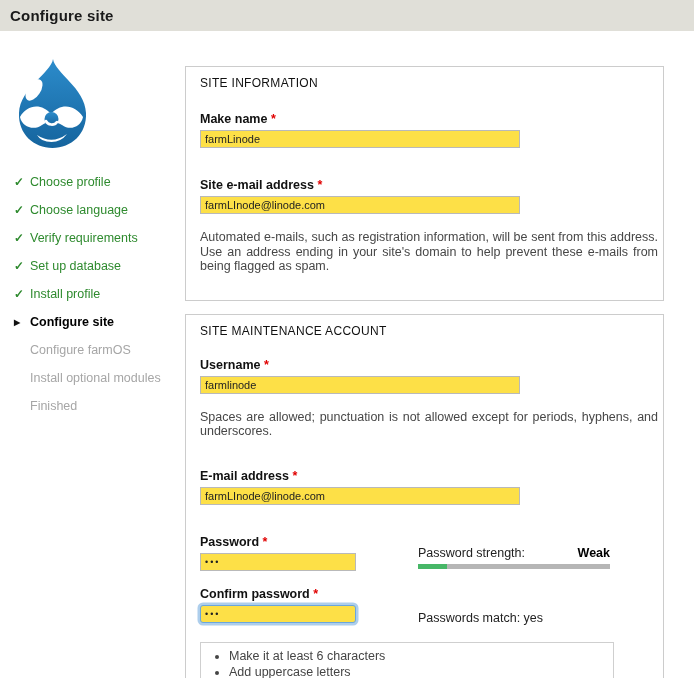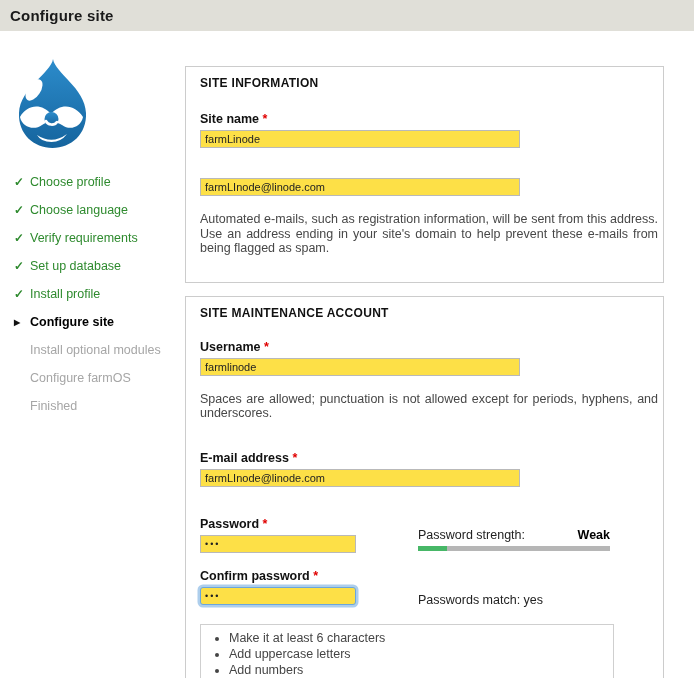--- a/index.html
+++ b/index.html
@@ -28,21 +28,21 @@
   .step.active .ico{font-size:8px;position:relative;top:-1px;color:#111;}
   .step.pending{color:#a6a6a6;}
   
   .main{padding-top:35px;}
   .fieldset{
     border:1px solid #cccccc;width:479px;box-sizing:border-box;
     padding:9px 14px 26px 14px;background:#fff;
   }
   .fieldset + .fieldset{margin-top:13px;}
   .legend{
-    font-size:12px;font-weight:bold;color:#111;letter-spacing:.3px;margin:0 0 0 0;
+    font-size:12px;font-weight:normal;color:#111;letter-spacing:.3px;margin:0 0 0 0;
   }
   .form-item label{
     display:block;font-size:12.5px;font-weight:bold;margin-bottom:4px;color:#111;
   }
   .req{color:#e00000;}
   input.text{
     width:320px;height:18px;box-sizing:border-box;border:1px solid #b9b9b9;
     font-family:"Liberation Sans", sans-serif;font-size:11px;color:#222;
     padding:1px 4px;background:#fde047;border-radius:0;display:block;
   }
@@ -125,44 +125,45 @@
         <li class="step done">
           <span class="ico">✓</span>
           <span>Install profile</span>
         </li>
         <li class="step active">
           <span class="ico">▶</span>
           <span>Configure site</span>
         </li>
         <li class="step pending">
           <span class="ico"></span>
-          <span>Install optional modules</span>
+          <span>Configure farmOS</span>
         </li>
         <li class="step pending">
           <span class="ico"></span>
-          <span>Configure farmOS</span>
+          <span>Install optional modules</span>
         </li>
         <li class="step pending">
           <span class="ico"></span>
           <span>Finished</span>
         </li>
       </ol>
   </aside>
 
   <main class="main">
 
     <section class="fieldset">
       <div class="legend">SITE INFORMATION</div>
 
       <div class="form-item mt-site-name">
-        <label><span>Site name</span> <span class="req">*</span></label>
+        <label><span>Make name</span> <span class="req">*</span></label>
         <input class="text" type="text" value="farmLinode" style="">
       </div>
 
       <div class="form-item mt-site-email">
+        <label><span>Site e-mail address</span> <span class="req">*</span></label>
         <input class="text" type="text" value="farmLInode@linode.com" style="">
         <div class="descr">Automated e-mails, such as registration information, will be sent from this address. Use an address ending in your site's domain to help prevent these e-mails from being flagged as spam.</div>
       </div>
     </section>
 
     <section class="fieldset">
       <div class="legend">SITE MAINTENANCE ACCOUNT</div>
 
       <div class="form-item mt-username">
         <label><span>Username</span> <span class="req">*</span></label>

